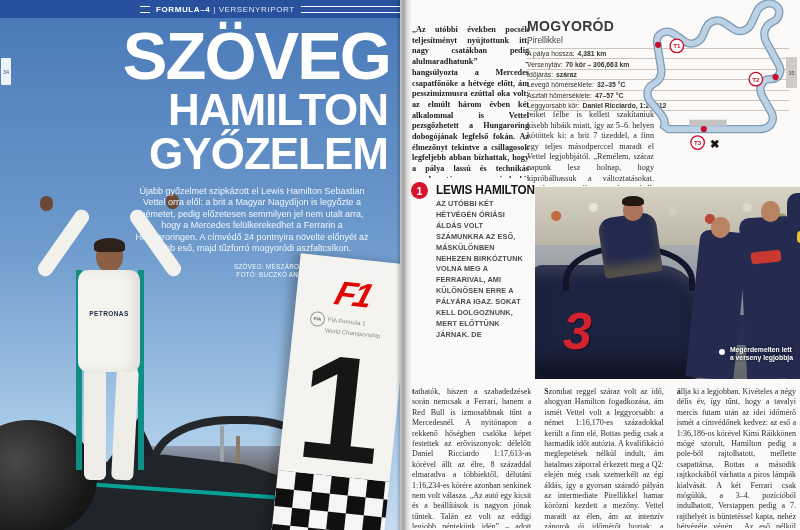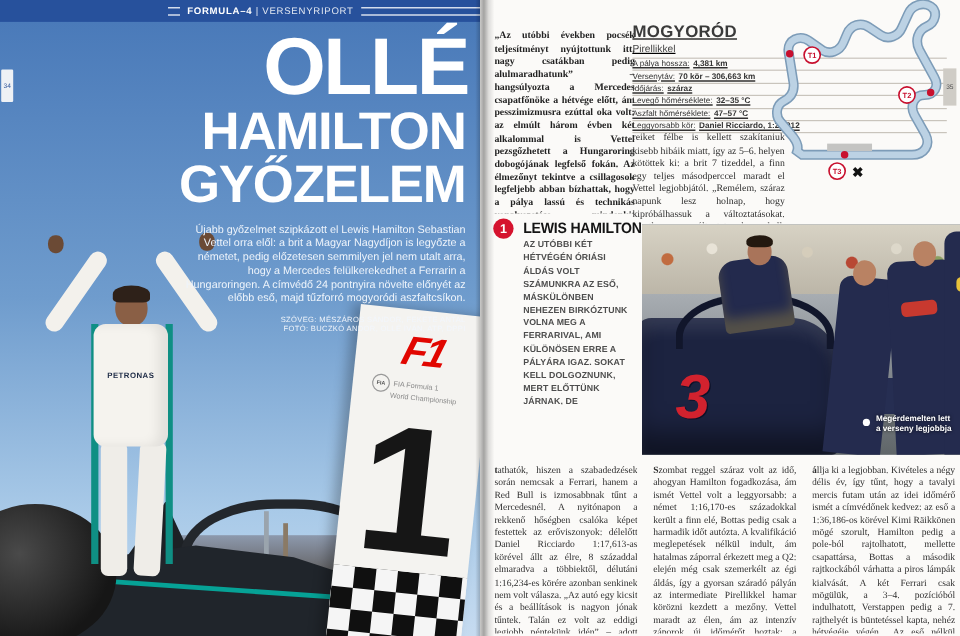--- a/index.html
+++ b/index.html
@@ -73,39 +73,39 @@
   .fia-badge{display:inline-block;border:1px solid #999;border-radius:50%;width:13px;height:13px;font-size:4.5px;
              color:#555;text-align:center;line-height:13px;font-weight:bold;vertical-align:middle;margin-right:3px;}
   .big-one{height:120px;overflow:hidden;font-size:150px;font-weight:bold;color:#161616;line-height:.78;
            text-align:center;margin-top:14px;}
   .checker{height:150px;margin-top:6px;background:repeating-conic-gradient(#101010 0% 25%,#f5f5f5 0% 50%) 0 0/36px 36px;}
 
   .headline-block{position:absolute;left:10px;top:24px;width:378px;text-align:right;color:#fff;z-index:40;}
   .hl1{font-size:67px;font-weight:bold;line-height:.95;letter-spacing:-2px;margin-right:-2px;}
   .hl2{font-size:44px;font-weight:bold;line-height:1.0;letter-spacing:-1px;}
   .subt{font-size:15.5px;font-weight:bold;margin-top:6px;}
-  .lead{margin:10px 0 0 auto;width:240px;font-size:9px;line-height:11.5px;text-align:right;color:#eef4fb;}
+  .lead{margin:10px 16px 0 auto;width:240px;font-size:9px;line-height:11.5px;text-align:center;color:#eef4fb;}
   .credits{margin-top:8px;font-size:6.3px;line-height:8px;color:#f2f6fc;letter-spacing:.3px;}
 
   .page-tab-left{position:absolute;left:1px;top:58px;width:10px;height:27px;background:#eef1f5;z-index:50;
       display:flex;align-items:center;justify-content:center;font-size:5.5px;color:#34599c;border-radius:1px;}
 
   
   .gutter{position:absolute;left:396px;top:0;width:16px;height:530px;z-index:60;
       background:linear-gradient(90deg,rgba(0,0,0,0) 0%,rgba(0,0,0,.35) 45%,rgba(0,0,0,.12) 70%,rgba(0,0,0,0) 100%);}
 
   
   .page-right{position:absolute;left:400px;top:0;width:400px;height:530px;background:#fbfaf8;overflow:hidden;}
   .serif{font-family:"Liberation Serif",serif;}
   .intro-col{position:absolute;left:12px;top:25px;width:117px;height:153px;overflow:hidden;
       font-size:8.2px;line-height:10.7px;text-align:justify;color:#222;font-weight:bold;}
   .mid-col{position:absolute;left:127px;top:110px;width:127px;height:76px;overflow:hidden;
       font-size:8.2px;line-height:10.6px;text-align:justify;color:#2e2e2e;}
 
-  .infobox{position:absolute;left:127px;top:18px;width:262px;text-decoration:underline;}
+  .infobox{position:absolute;left:127px;top:18px;width:262px;}
   .ib-title{font-size:14px;font-weight:bold;color:#3a3a3a;letter-spacing:.3px;}
   .ib-sub{font-size:8.5px;color:#444;margin:1px 0 3px 0;}
   .ib-row{display:flex;align-items:baseline;border-top:1px solid #c9c4bc;padding:1.2px 0 1.2px 0;font-size:6.8px;color:#333;}
   .ib-row:last-child{border-bottom:1px solid #c9c4bc;}
   .ib-label{white-space:nowrap;margin-right:3px;}
   .ib-value{font-weight:bold;white-space:nowrap;}
 
   .trackmap{position:absolute;left:243px;top:-4px;width:157px;height:158px;z-index:5;}
 
   .quote-badge{position:absolute;left:11px;top:182px;width:17px;height:17px;border-radius:50%;background:#d5132e;
@@ -214,21 +214,21 @@
     <div class="banner">
       <div class="bl left"></div>
       <div class="banner-text">
         <span>FORMULA–4</span>
         <span class="thin">| VERSENYRIPORT</span>
       </div>
       <div class="bl right"></div>
     </div>
 
     <div class="headline-block">
-      <div class="hl1">OLLÉ</div>
+      <div class="hl1">SZÖVEG</div>
       <div class="hl2">HAMILTON GYŐZELEM</div>
       <div class="lead">Újabb győzelmet szipkázott el Lewis Hamilton Sebastian Vettel orra elől: a brit a Magyar Nagydíjon is legyőzte a németet, pedig előzetesen semmilyen jel nem utalt arra, hogy a Mercedes felülkerekedhet a Ferrarin a Hungaroringen. A címvédő 24 pontnyira növelte előnyét az előbb eső, majd tűzforró mogyoródi aszfaltcsíkon.</div>
       <div class="credits">
         <div>SZÖVEG: MÉSZÁROS SÁNDOR, FEKETE ANTAL</div>
         <div>FOTÓ: BUCZKÓ ANDOR, OLLÉ IVÁN, ATP, DPPI</div>
       </div>
     </div>
 
     <div class="page-tab-left">34</div>
   </div>

